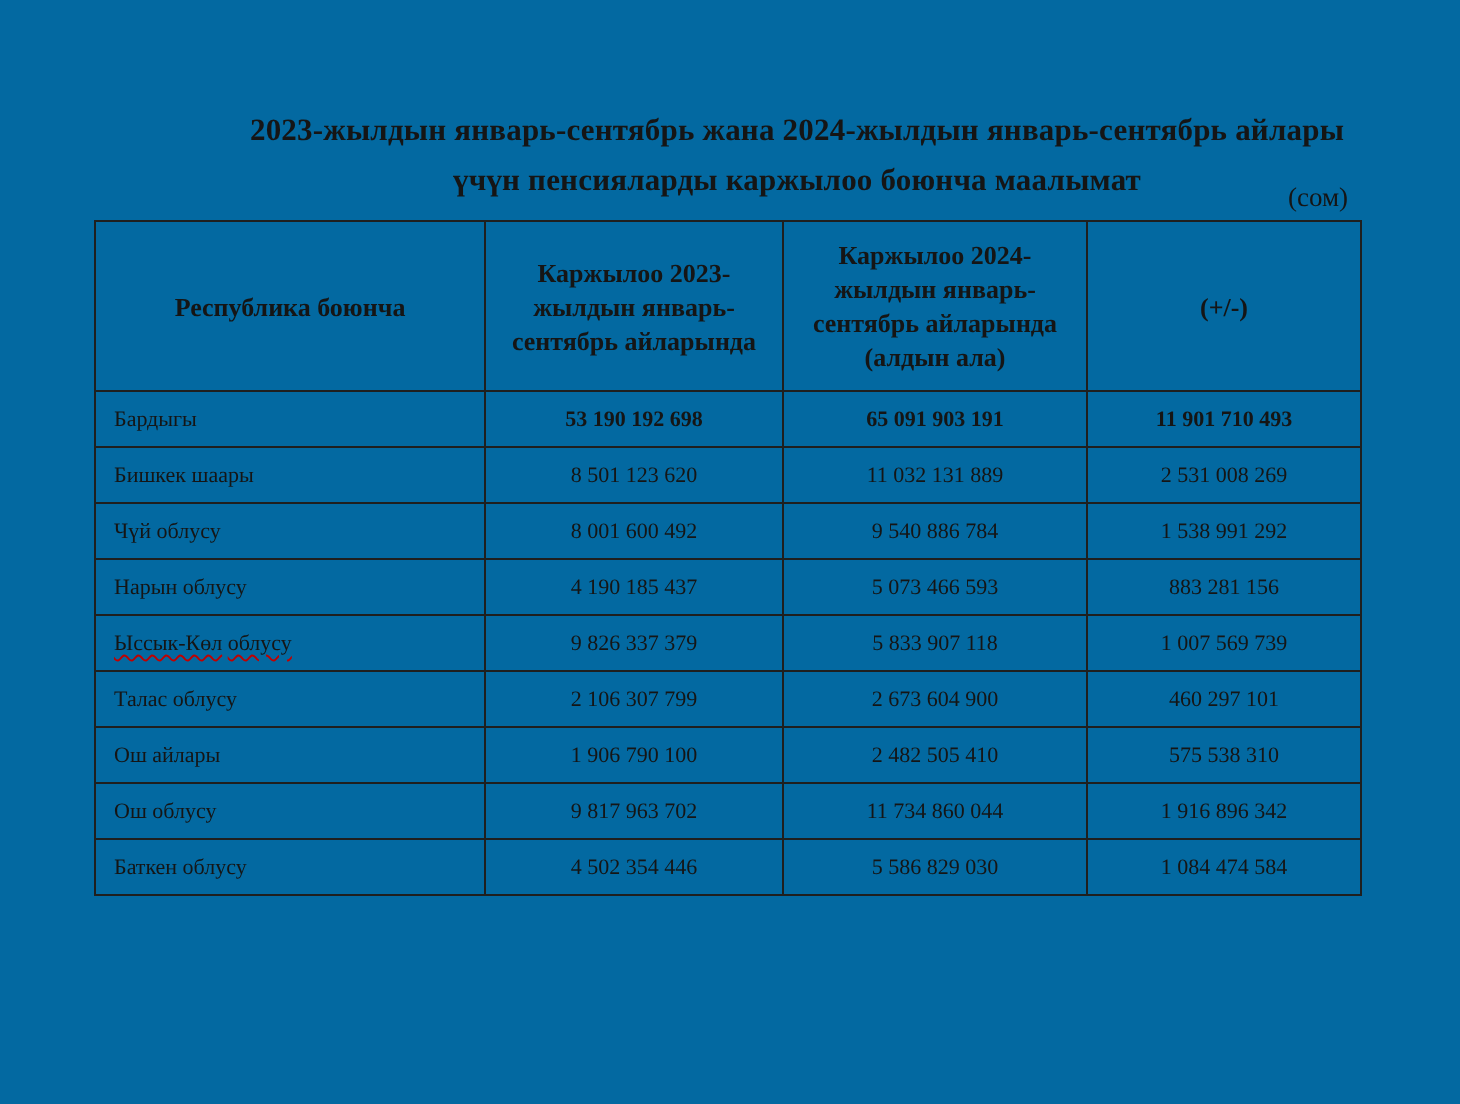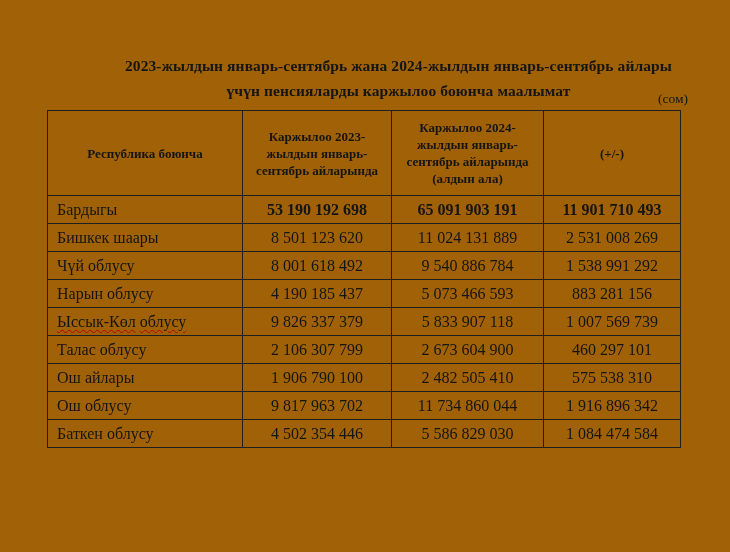--- a/index.html
+++ b/index.html
@@ -1,38 +1,38 @@
 <!DOCTYPE html>
 <html><head>
 <meta charset="utf-8">
 <style>
   html, body { margin: 0; padding: 0; background: #ffffff; }
   .page {
     position: relative;
     width: 730px;
     height: 552px;
-    background: #a16207;
+    background: #0369a1;
     font-family: "Liberation Serif", serif;
     color: #151515;
     overflow: hidden;
   }
   .title {
     position: absolute;
     left: 120px;
     top: 53px;
     width: 557px;
     text-align: center;
     font-weight: bold;
     font-size: 15.5px;
     line-height: 25px;
     letter-spacing: 0.1px;
   }
   .unit-note {
     position: absolute;
-    left: 47px;
+    left: 33px;
     top: 90px;
     width: 641px;
     text-align: right;
     font-size: 13.5px;
     line-height: 17px;
   }
   table.data-table {
     position: absolute;
     left: 47px;
     top: 110px;
@@ -47,21 +47,21 @@
   .data-table th {
     font-weight: bold;
     font-size: 13px;
     line-height: 17px;
     text-align: center;
     vertical-align: middle;
     padding: 2px 12px;
     height: 80px;
   }
   .data-table td {
-    font-size: 16px;
+    font-size: 11px;
     height: 27px;
     vertical-align: middle;
     padding: 0;
   }
   td.name {
     text-align: left;
     padding-left: 9px;
     padding-right: 4px;
   }
   td.num {
@@ -108,26 +108,26 @@
     <tbody>
       <tr class="total">
         <td class="name">Бардыгы</td>
         <td class="num">53 190 192 698</td>
         <td class="num">65 091 903 191</td>
         <td class="num">11 901 710 493</td>
       </tr>
       <tr>
         <td class="name">Бишкек шаары</td>
         <td class="num">8 501 123 620</td>
-        <td class="num">11 024 131 889</td>
+        <td class="num">11 032 131 889</td>
         <td class="num">2 531 008 269</td>
       </tr>
       <tr>
         <td class="name">Чүй облусу</td>
-        <td class="num">8 001 618 492</td>
+        <td class="num">8 001 600 492</td>
         <td class="num">9 540 886 784</td>
         <td class="num">1 538 991 292</td>
       </tr>
       <tr>
         <td class="name">Нарын облусу</td>
         <td class="num">4 190 185 437</td>
         <td class="num">5 073 466 593</td>
         <td class="num">883 281 156</td>
       </tr>
       <tr>

